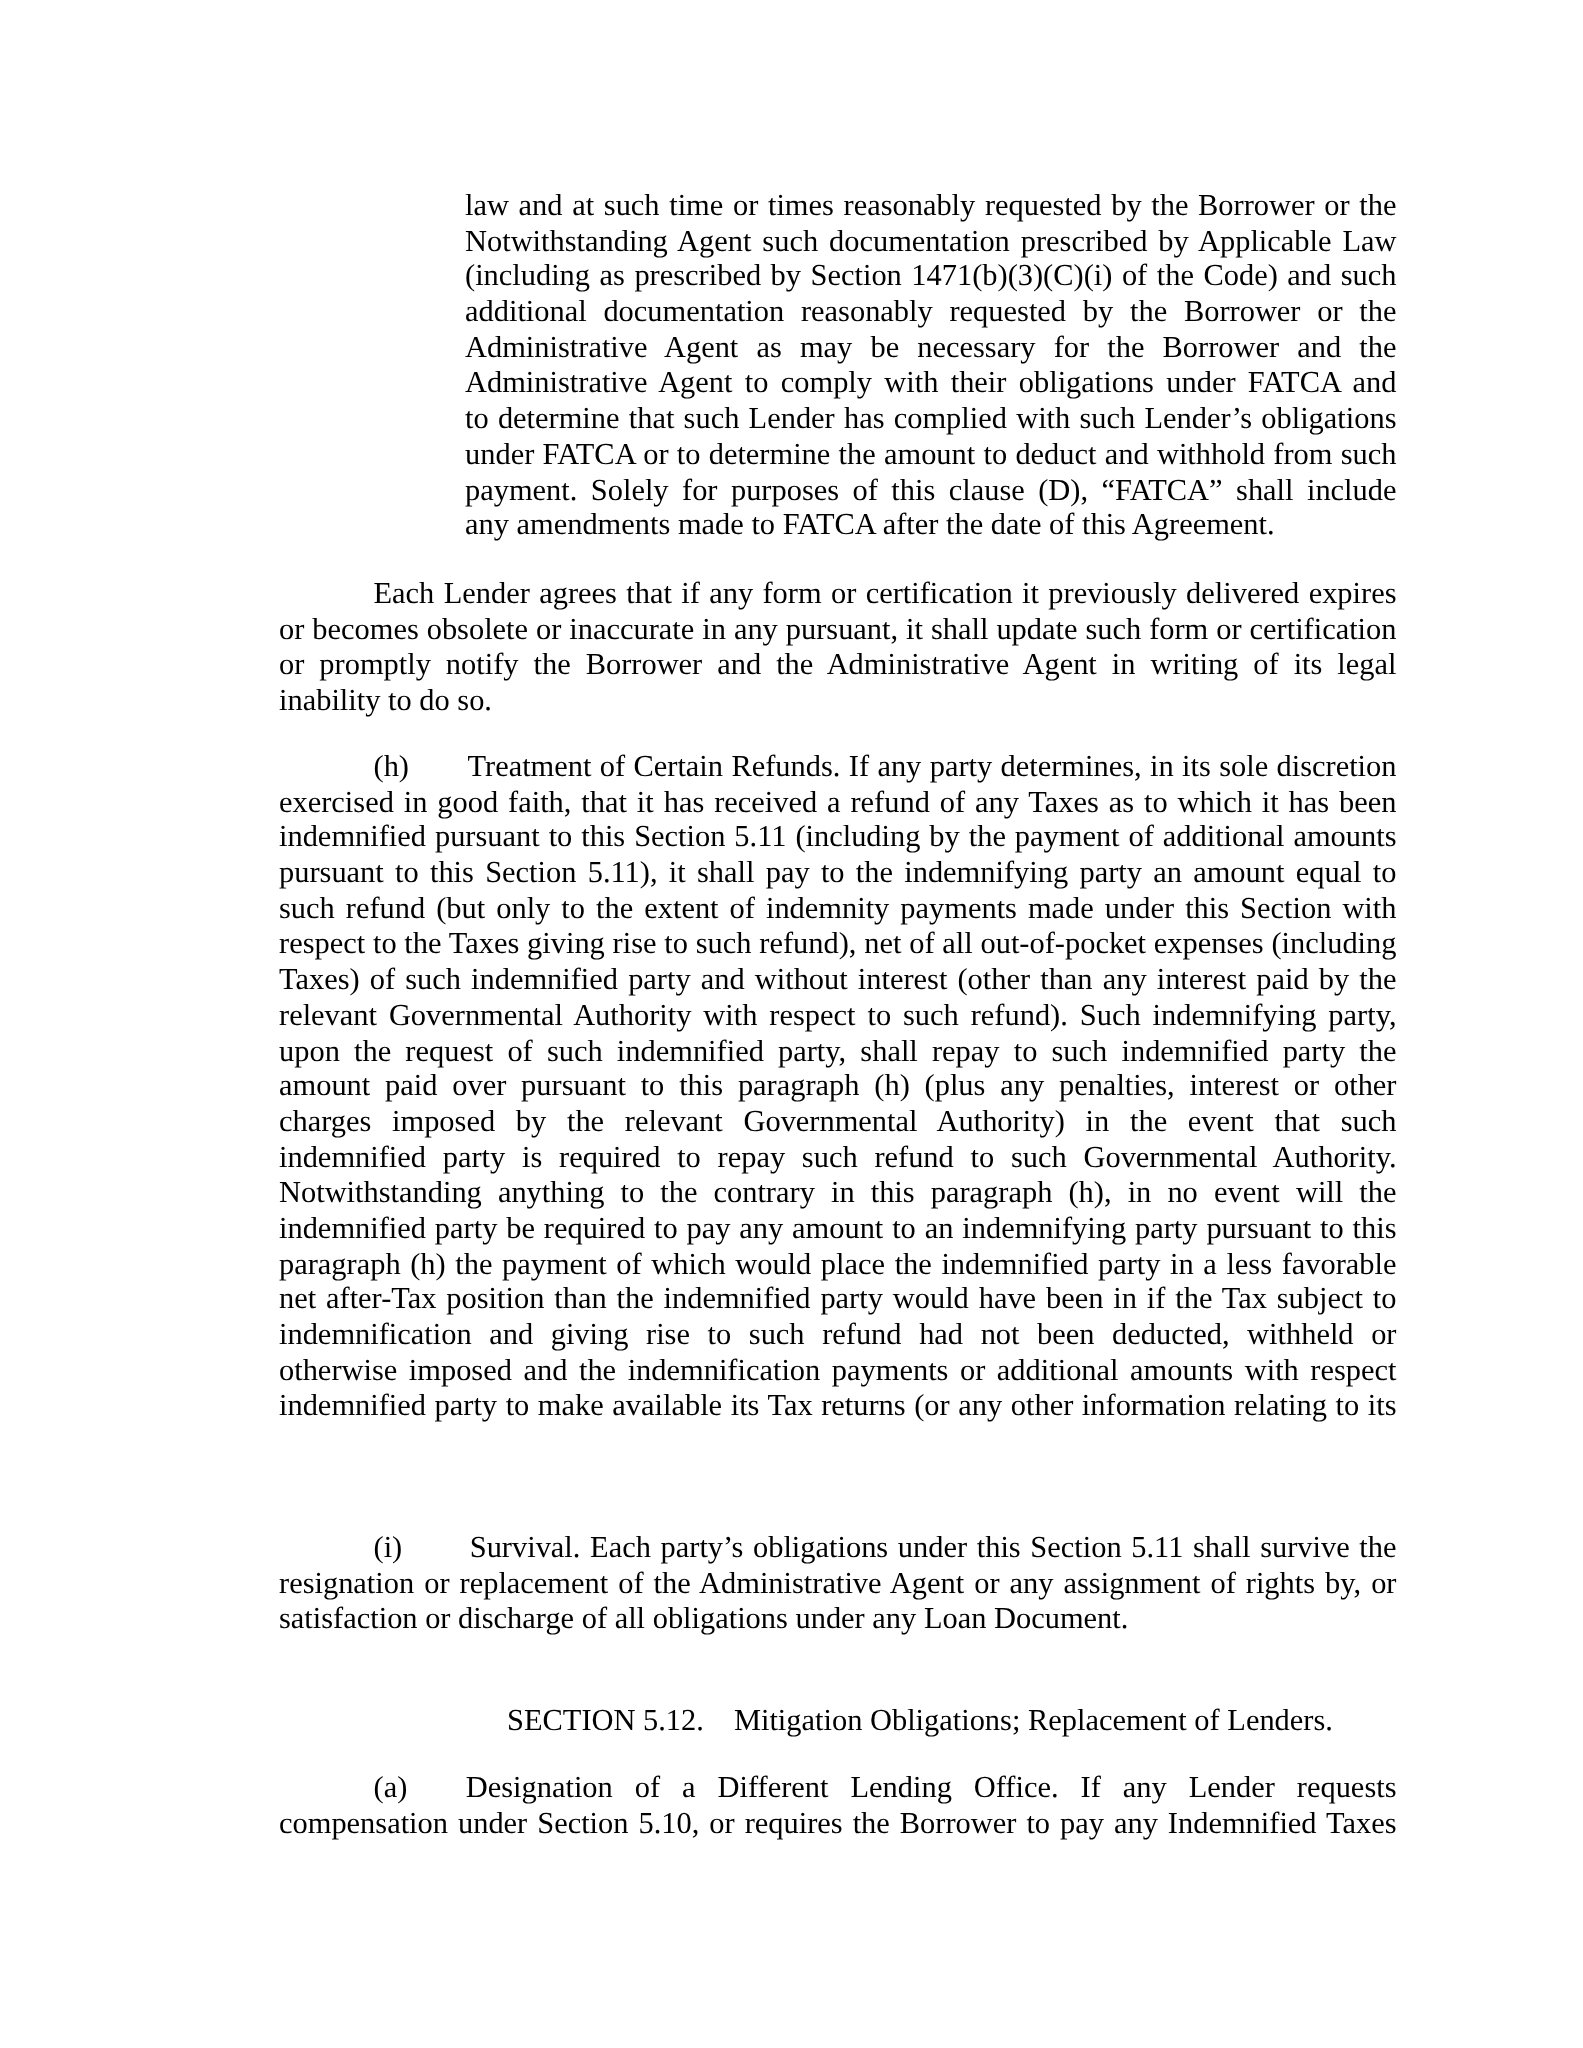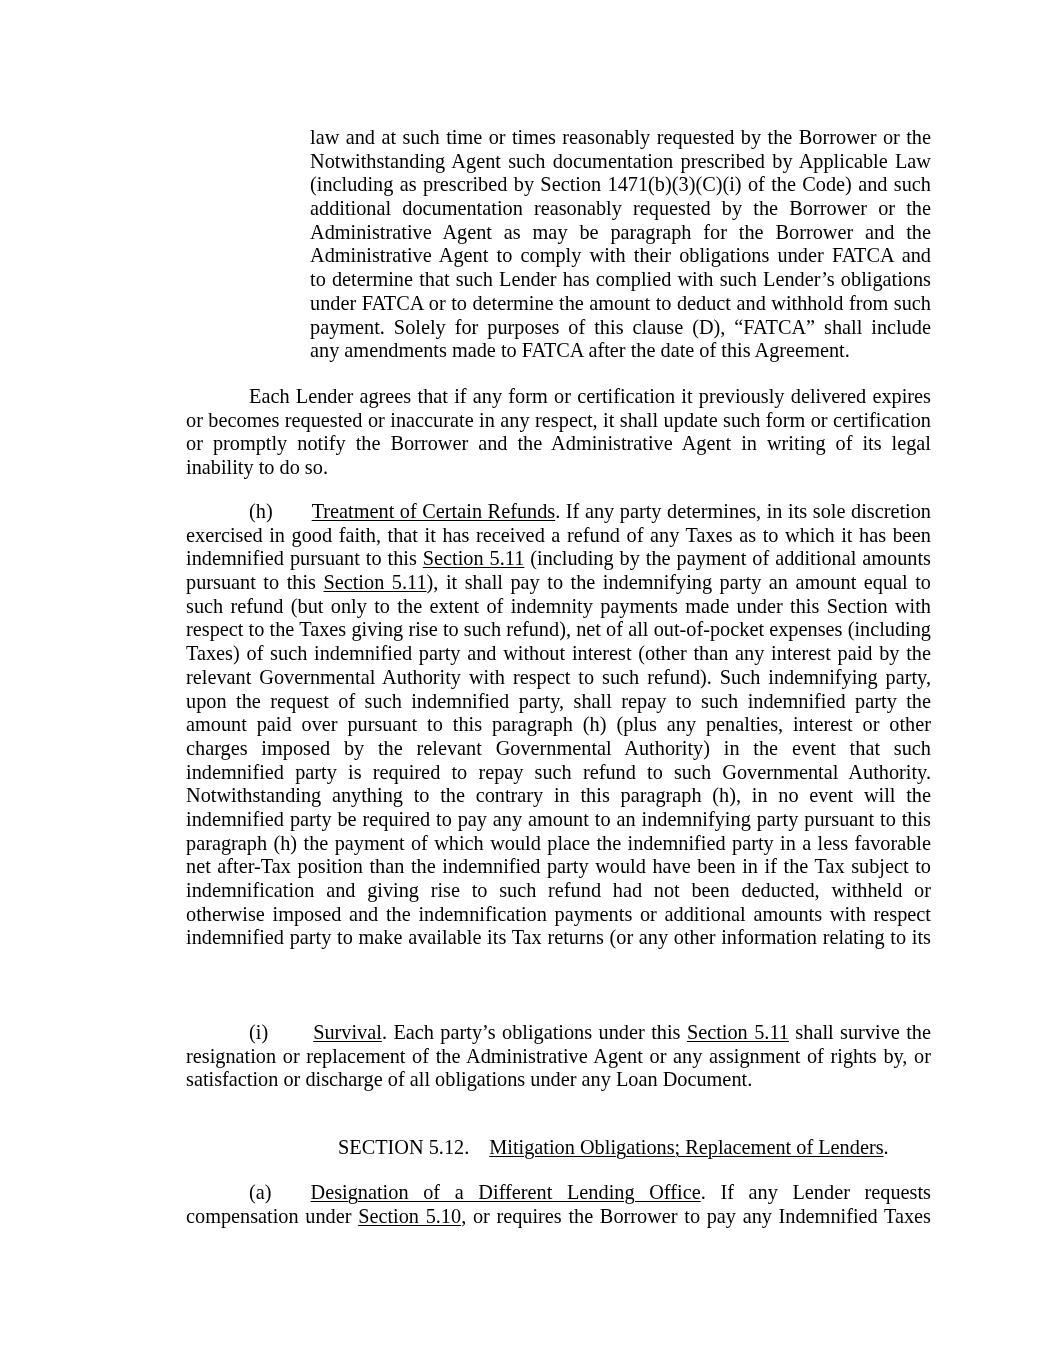--- a/index.html
+++ b/index.html
@@ -9,51 +9,51 @@
       background: #ffffff; color: #000000;
       font-family: "Liberation Serif", "DejaVu Serif", serif;
       font-size: 20.3px;
     }
     .block { position: absolute; }
     .line {
       display: block; height: 23.7px; line-height: 23.7px;
       white-space: nowrap; text-align: justify; text-align-last: justify;
     }
     .line.last { text-align-last: left; }
-    .u { text-decoration: underline; text-underline-offset: 2px; text-decoration-thickness: 1px; }
+    .u { text-underline-offset: 2px; text-decoration-thickness: 1px; }
     .tab { display: inline-block; width: 63px; }
     .indent { display: inline-block; width: 63px; }
     #quote-block { left: 310px; top: 126px; width: 621px; }
     #para-lender { left: 186px; top: 385px; width: 745px; }
     #para-h { left: 186px; top: 500px; width: 745px; }
     #para-i { left: 186px; top: 1021px; width: 745px; }
     #section-heading { left: 310px; top: 1136px; width: 621px; margin-left: 28px; }
     #para-a { left: 186px; top: 1181px; width: 745px; }
   </style>
 </head>
 <body>
 
 <div class="page">
 
   <div class="block" id="quote-block">
     <span class="line">law and at such time or times reasonably requested by the Borrower or the</span>
     <span class="line">Notwithstanding Agent such documentation prescribed by Applicable Law</span>
     <span class="line">(including as prescribed by Section 1471(b)(3)(C)(i) of the Code) and such</span>
     <span class="line">additional documentation reasonably requested by the Borrower or the</span>
-    <span class="line">Administrative Agent as may be paragraph for the Borrower and the</span>
+    <span class="line">Administrative Agent as may be necessary for the Borrower and the</span>
     <span class="line">Administrative Agent to comply with their obligations under FATCA and</span>
     <span class="line">to determine that such Lender has complied with such Lender’s obligations</span>
     <span class="line">under FATCA or to determine the amount to deduct and withhold from such</span>
     <span class="line">payment.  Solely for purposes of this clause (D), “FATCA” shall include</span>
     <span class="line last">any amendments made to FATCA after the date of this Agreement.</span>
   </div>
 
   <div class="block" id="para-lender">
     <span class="line"><span class="indent"></span><span>Each Lender agrees that if any form or certification it previously delivered expires</span></span>
-    <span class="line">or becomes requested or inaccurate in any respect, it shall update such form or certification</span>
+    <span class="line">or becomes obsolete or inaccurate in any pursuant, it shall update such form or certification</span>
     <span class="line">or promptly notify the Borrower and the Administrative Agent in writing of its legal</span>
     <span class="line last">inability to do so.</span>
   </div>
 
   <div class="block" id="para-h">
     <span class="line"><span class="indent"></span><span>(h)</span><span class="tab" style="width:39px"></span><span class="u">Treatment of Certain Refunds</span><span>.  If any party determines, in its sole discretion</span></span>
     <span class="line">exercised in good faith, that it has received a refund of any Taxes as to which it has been</span>
     <span class="line"><span>indemnified pursuant to this </span><span class="u">Section 5.11</span><span> (including by the payment of additional amounts</span></span>
     <span class="line"><span>pursuant to this </span><span class="u">Section 5.11</span><span>), it shall pay to the indemnifying party an amount equal to</span></span>
     <span class="line">such refund (but only to the extent of indemnity payments made under this Section with</span>

